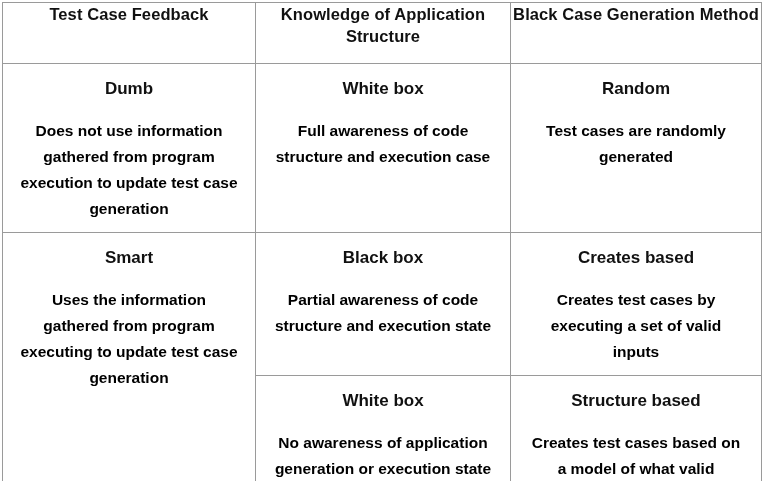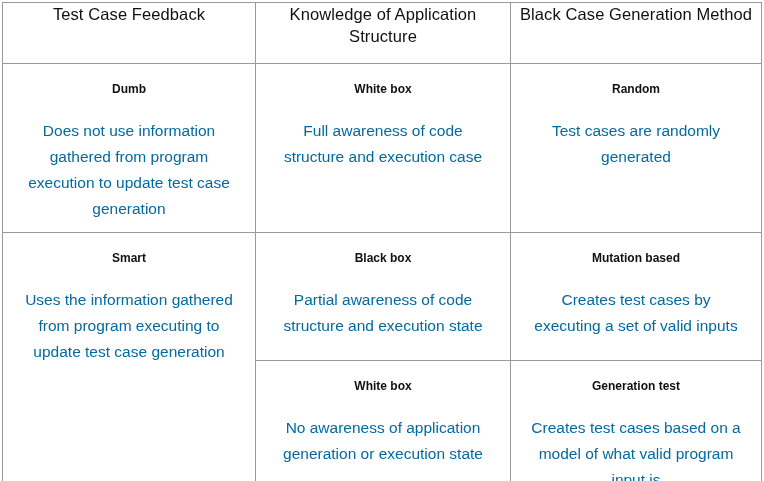--- a/index.html
+++ b/index.html
@@ -41,44 +41,44 @@
 
   .header-cell {
     height: 60px;
     vertical-align: middle;
     text-align: center;
     padding: 0 14px;
   }
   .header-label {
     display: block;
     font-size: 16.5px;
-    font-weight: normal;
+    font-weight: bold;
     line-height: 22px;
     letter-spacing: 0.1px;
     color: #111111;
   }
 
   .cell-inner {
     padding: 14px 16px 10px 16px;
     text-align: center;
   }
   .cell-title {
     display: block;
-    font-size: 12px;
+    font-size: 17px;
     font-weight: bold;
     line-height: 22px;
     color: #111111;
     margin-bottom: 18px;
   }
   .cell-desc {
     display: block;
     font-size: 15.5px;
-    font-weight: normal;
+    font-weight: bold;
     line-height: 26px;
-    color: #0369a1;
+    color: #000000;
   }
 
   .row-tall { height: 155px; }
   .row-mid  { height: 128px; }
   .row-last { height: 127px; }
 </style>
 </head>
 <body>
 
 <table id="comparison-table">
@@ -133,34 +133,34 @@
         </div>
       </td>
       <td>
         <div class="cell-inner">
           <span class="cell-title">Black box</span>
           <span class="cell-desc">Partial awareness of code structure and execution state</span>
         </div>
       </td>
       <td>
         <div class="cell-inner">
-          <span class="cell-title">Mutation based</span>
+          <span class="cell-title">Creates based</span>
           <span class="cell-desc">Creates test cases by executing a set of valid inputs</span>
         </div>
       </td>
     </tr>
 
     <tr class="row-last">
       <td>
         <div class="cell-inner">
           <span class="cell-title">White box</span>
           <span class="cell-desc">No awareness of application generation or execution state</span>
         </div>
       </td>
       <td>
         <div class="cell-inner">
-          <span class="cell-title">Generation test</span>
+          <span class="cell-title">Structure based</span>
           <span class="cell-desc">Creates test cases based on a model of what valid program input is</span>
         </div>
       </td>
     </tr>
   </tbody>
 </table>
 
 </body></html>

